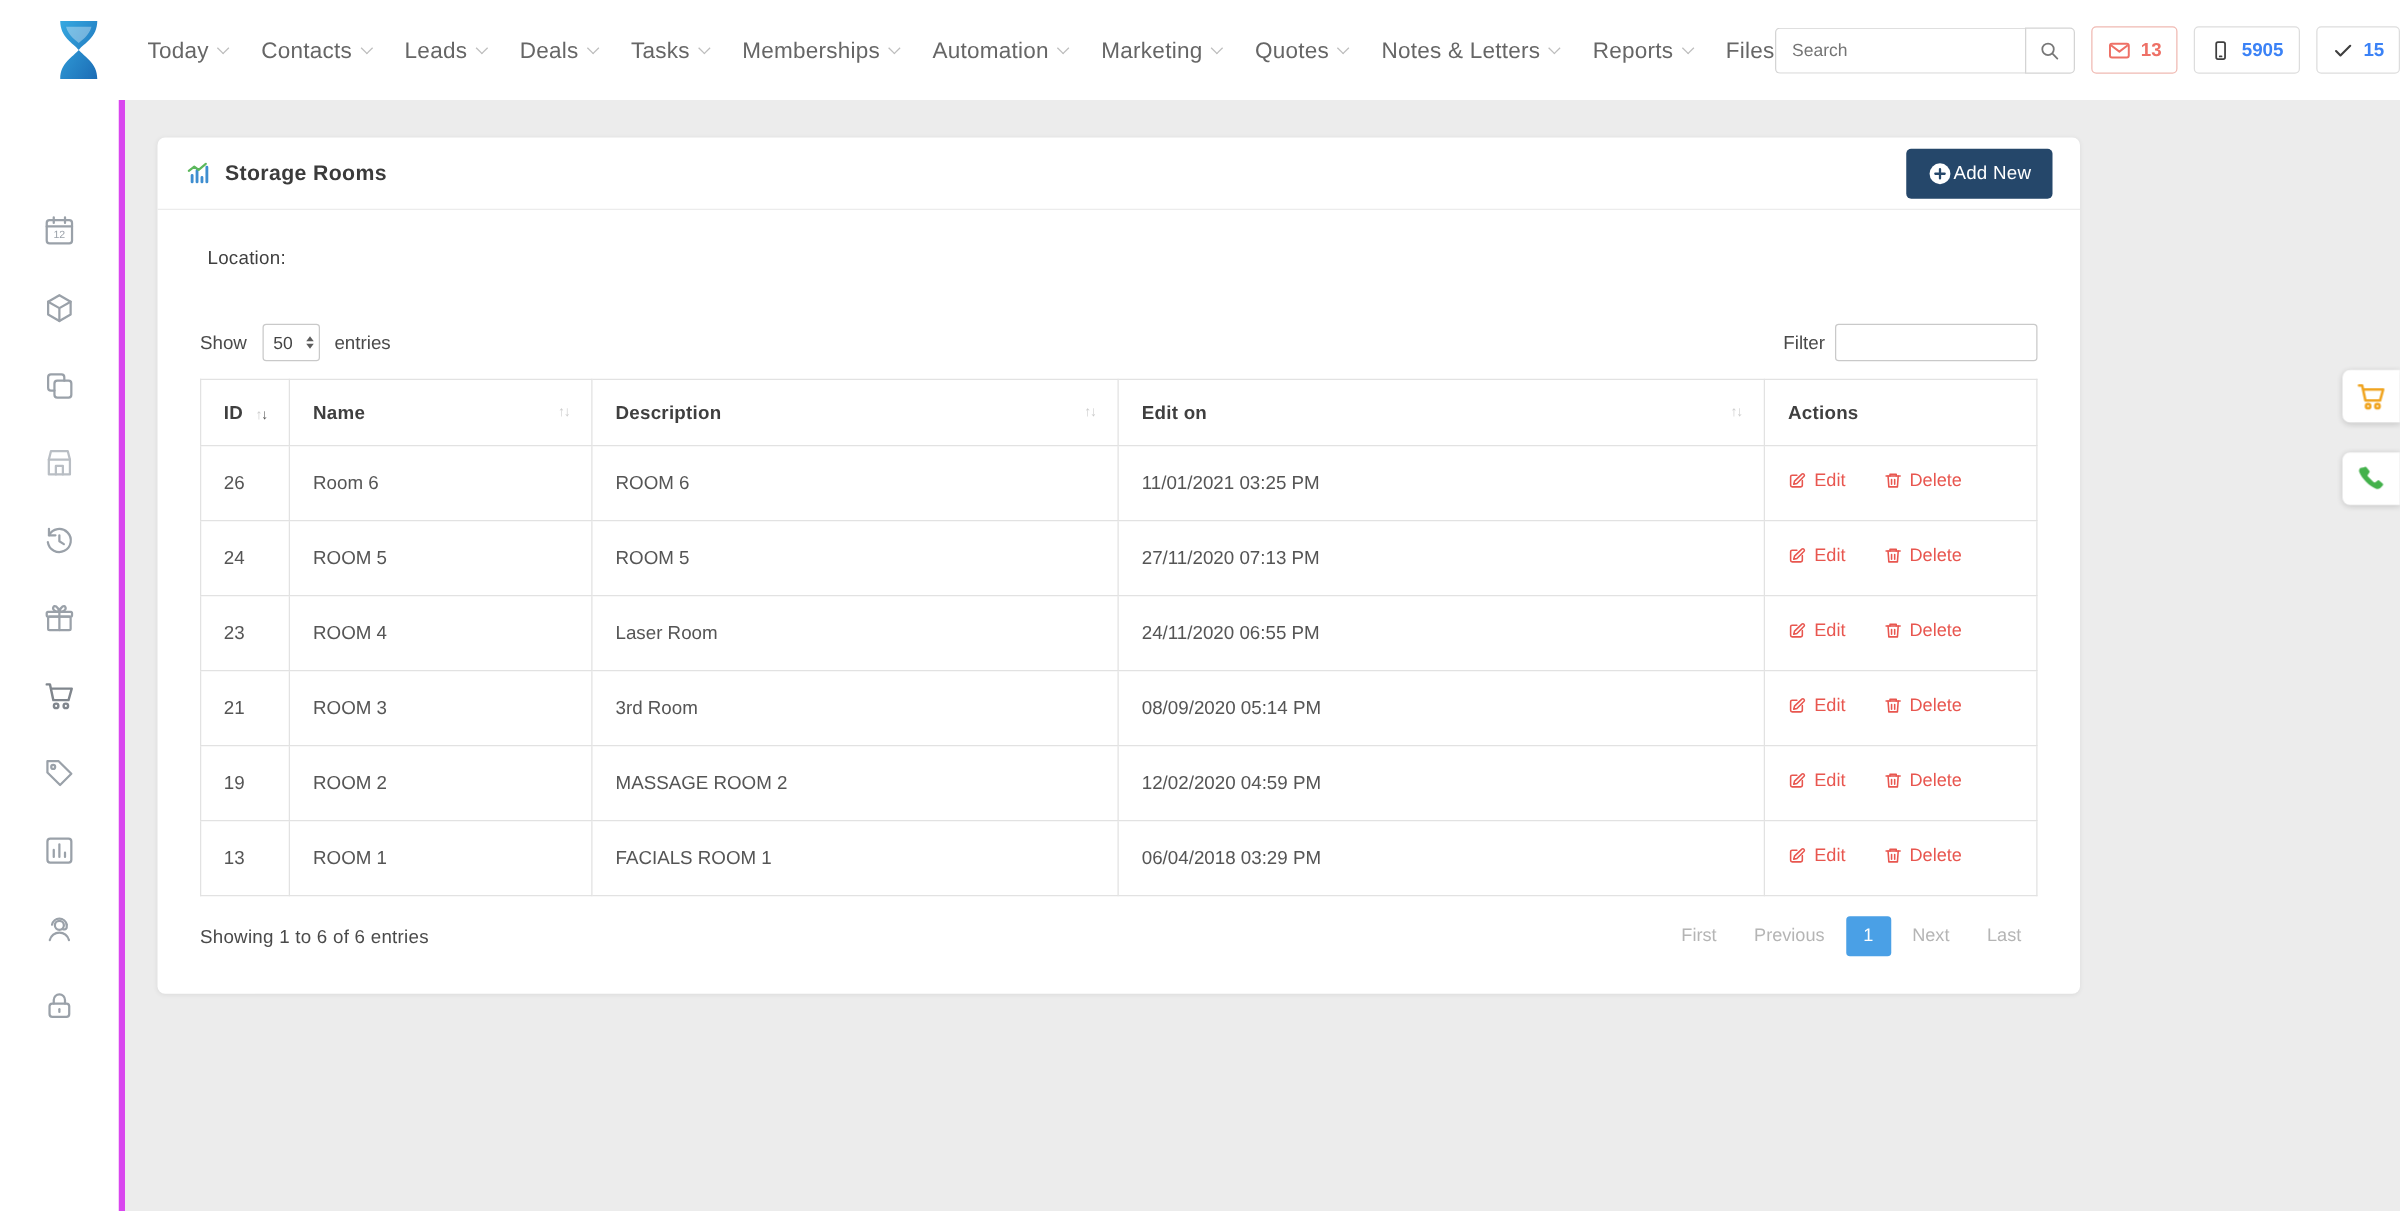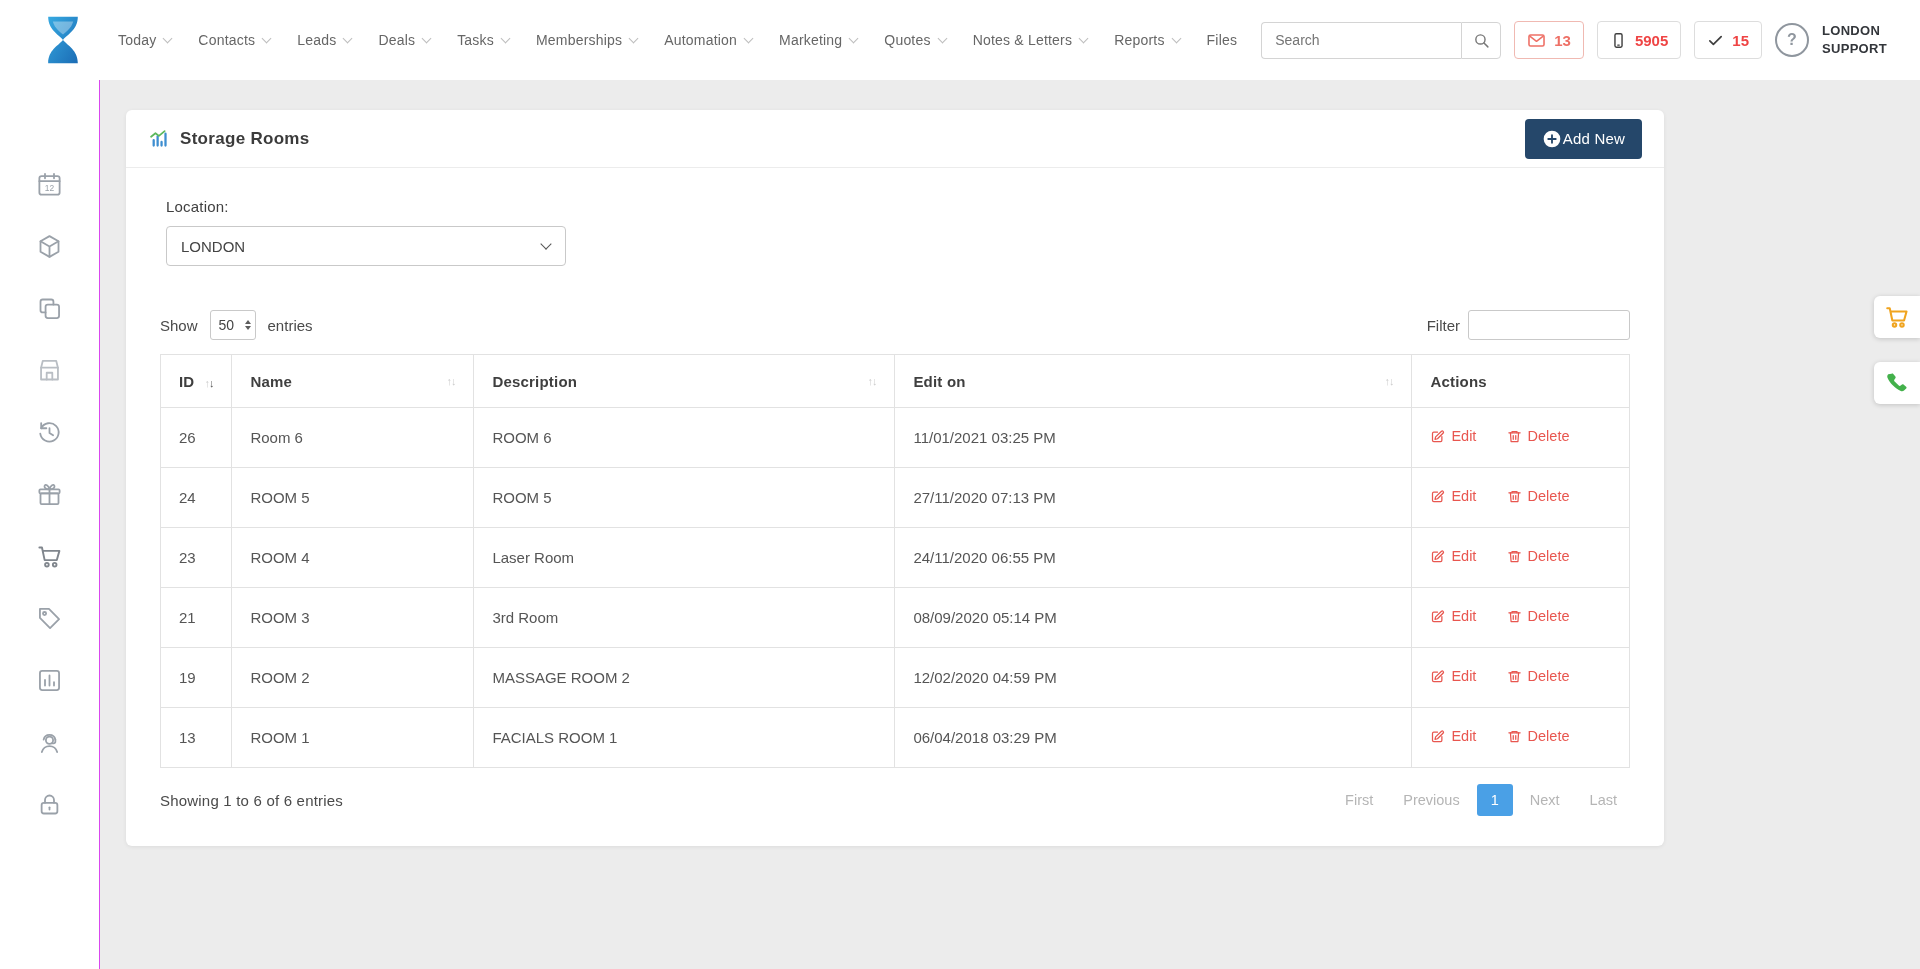--- a/index.html
+++ b/index.html
@@ -5,43 +5,43 @@
   *{box-sizing:border-box;margin:0;padding:0}
   html,body{width:1920px;height:969px;overflow:hidden;background:#ececec;
     font-family:"Liberation Sans","DejaVu Sans",sans-serif;}
   a{text-decoration:none}
 
   
   header{position:fixed;top:0;left:0;width:1920px;height:80px;background:#fff;
     display:flex;align-items:center;padding:0 20px;z-index:20;}
   .logo{margin:0 30px 0 18px;display:flex;align-items:center;cursor:pointer}
   .menu{display:flex;align-items:center;gap:27px;}
-  .menu-item{display:flex;align-items:center;gap:8px;font-size:14px;color:#666;
+  .menu-item{display:flex;align-items:center;gap:8px;font-size:18px;color:#666;
     cursor:pointer;letter-spacing:.2px;white-space:nowrap}
   .chev{width:7px;height:7px;border-right:1.8px solid #bdbdbd;border-bottom:1.8px solid #bdbdbd;
     transform:rotate(45deg);margin-top:-4px}
   .nav-right{margin-left:auto;display:flex;align-items:center;gap:13px;}
   .searchwrap{display:flex;}
   .searchwrap input{width:200px;height:37px;border:1px solid #d4d4d4;border-right:none;
     border-radius:4px 0 0 4px;padding:0 13px;font-size:14px;color:#555;outline:none;
     font-family:inherit}
   .searchbtn{width:40px;height:37px;border:1px solid #d4d4d4;background:#fff;
     border-radius:0 4px 4px 0;display:flex;align-items:center;justify-content:center;cursor:pointer}
   .pill{display:flex;align-items:center;gap:8px;height:38px;padding:0 12px;border:1px solid #ddd;
-    border-radius:4px;font-size:15px;color:#ef4444;font-weight:700;cursor:pointer;background:#fff}
+    border-radius:4px;font-size:15px;color:#3b82f6;font-weight:700;cursor:pointer;background:#fff}
   .pill.mail{color:#ee7066;border-color:#f0b9b2}
   .helpcircle{width:34px;height:34px;border:2px solid #8f969e;border-radius:50%;
     display:flex;align-items:center;justify-content:center;color:#8f969e;font-weight:700;
     font-size:16px;cursor:pointer}
   .account{width:78px;font-size:13px;font-weight:700;color:#33363b;line-height:1.35;
     letter-spacing:.3px}
 
   
   aside{position:fixed;top:80px;left:0;width:100px;height:889px;background:#fff;
-    border-right:1px solid #d946ef;display:flex;flex-direction:column;align-items:center;
+    border-right:5px solid #d946ef;display:flex;flex-direction:column;align-items:center;
     padding-top:90px;gap:34px;z-index:10;}
   .side-btn{width:34px;height:28px;display:flex;align-items:center;justify-content:center;cursor:pointer}
 
   
   main{position:absolute;top:80px;left:100px;width:1598px;height:889px;
     padding:30px 34px 0 26px;}
   .card{background:#fff;border-radius:6px;box-shadow:0 1px 4px rgba(0,0,0,.07);}
   .card-header{height:58px;display:flex;align-items:center;justify-content:space-between;
     padding:0 22px;border-bottom:1px solid #ececec;}
   .card-title{display:flex;align-items:center;gap:11px;font-size:17px;font-weight:700;
@@ -302,26 +302,20 @@
             <circle cx="12" cy="12" r="10" fill="#fff"></circle>
             <path d="M12 7.5v9M7.5 12h9" stroke="#25476a" stroke-width="2.2" stroke-linecap="round"></path>
           </svg>
         <span>Add New</span>
       </button>
     </div>
 
     <div class="card-body">
 
       <div class="loc-label">Location:</div>
-      <div class="selectwrap">
-        <select>
-          <option>LONDON</option>
-        </select>
-        <i class="sel-caret"></i>
-      </div>
 
       <div class="controls">
         <div class="left">
           <span>Show</span>
           <span class="mini-sel">
             <select><option>50</option></select>
             <span class="mini-arrows">
                 <i class="up"></i>
                 <i class="down"></i>
               </span>

